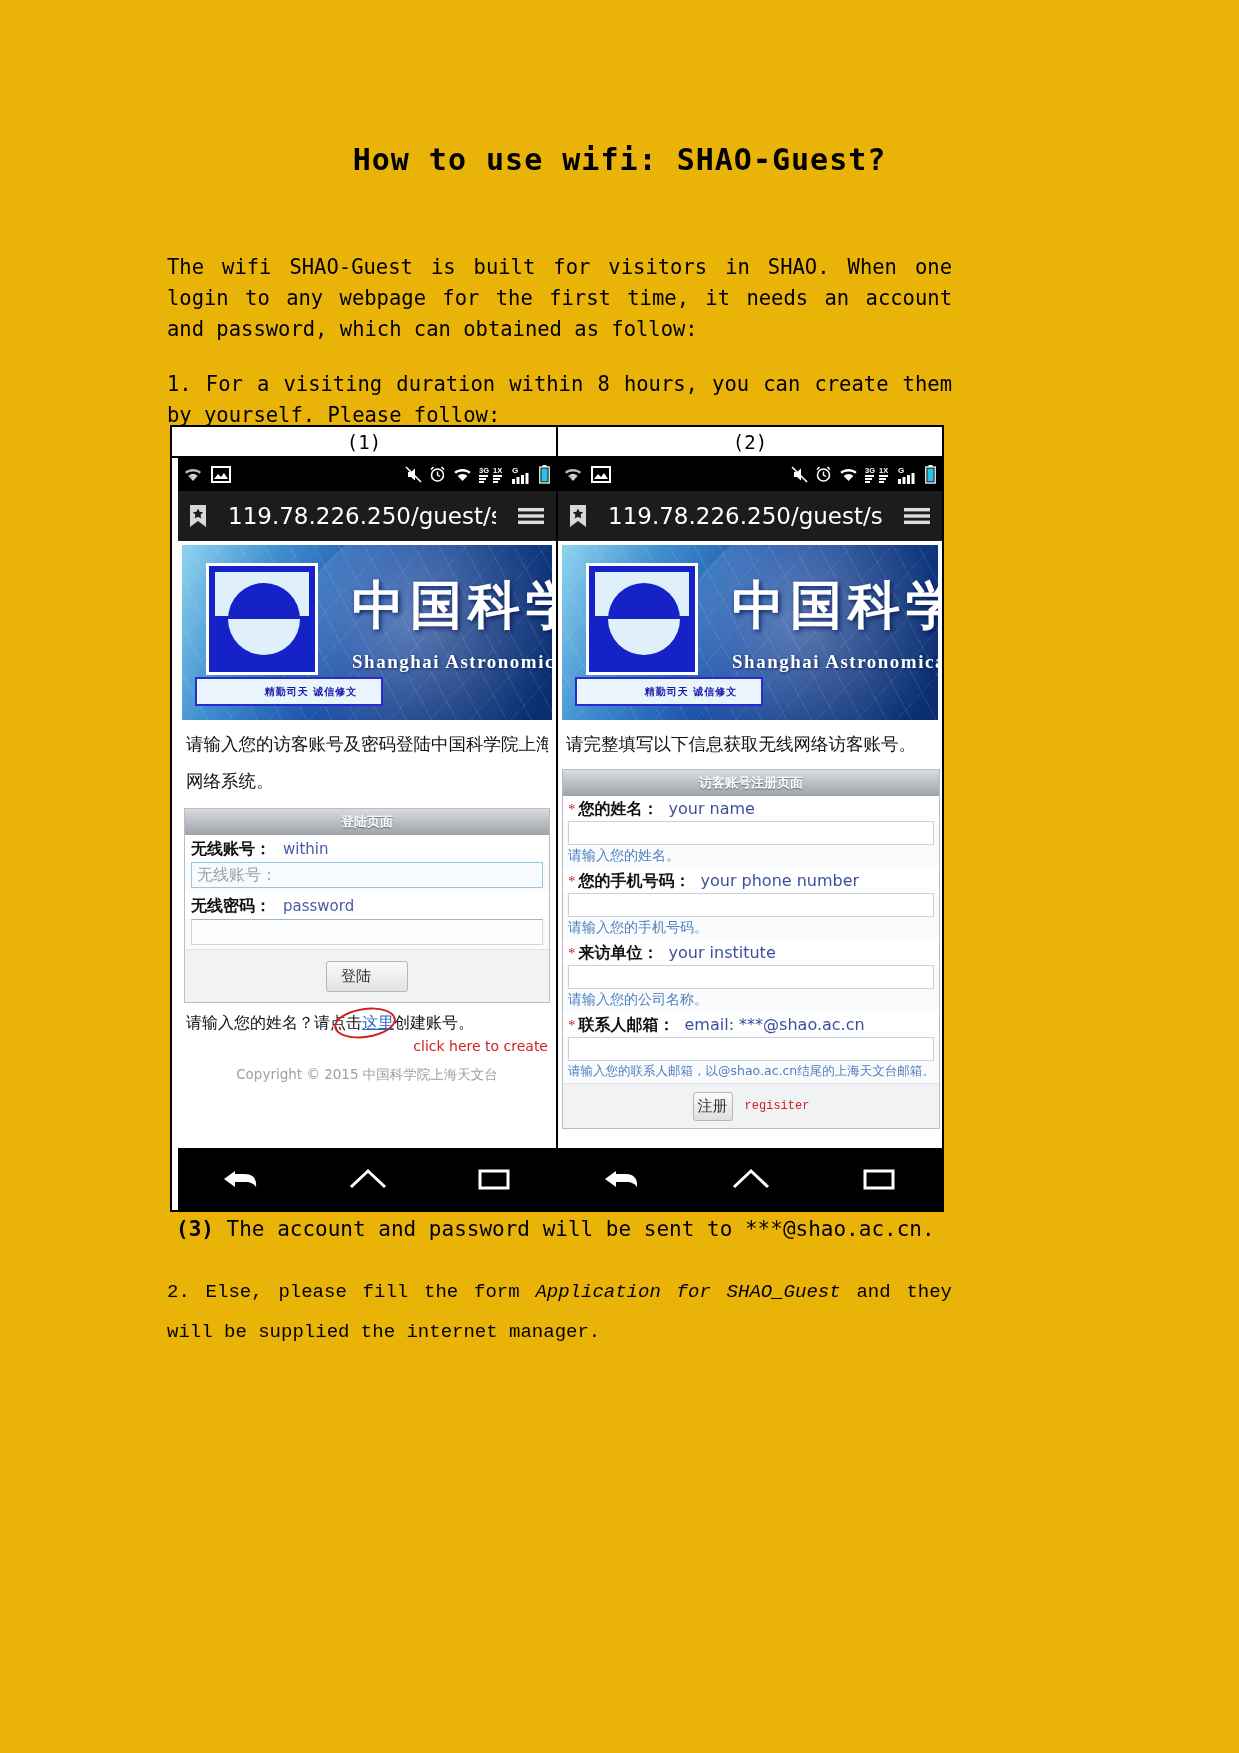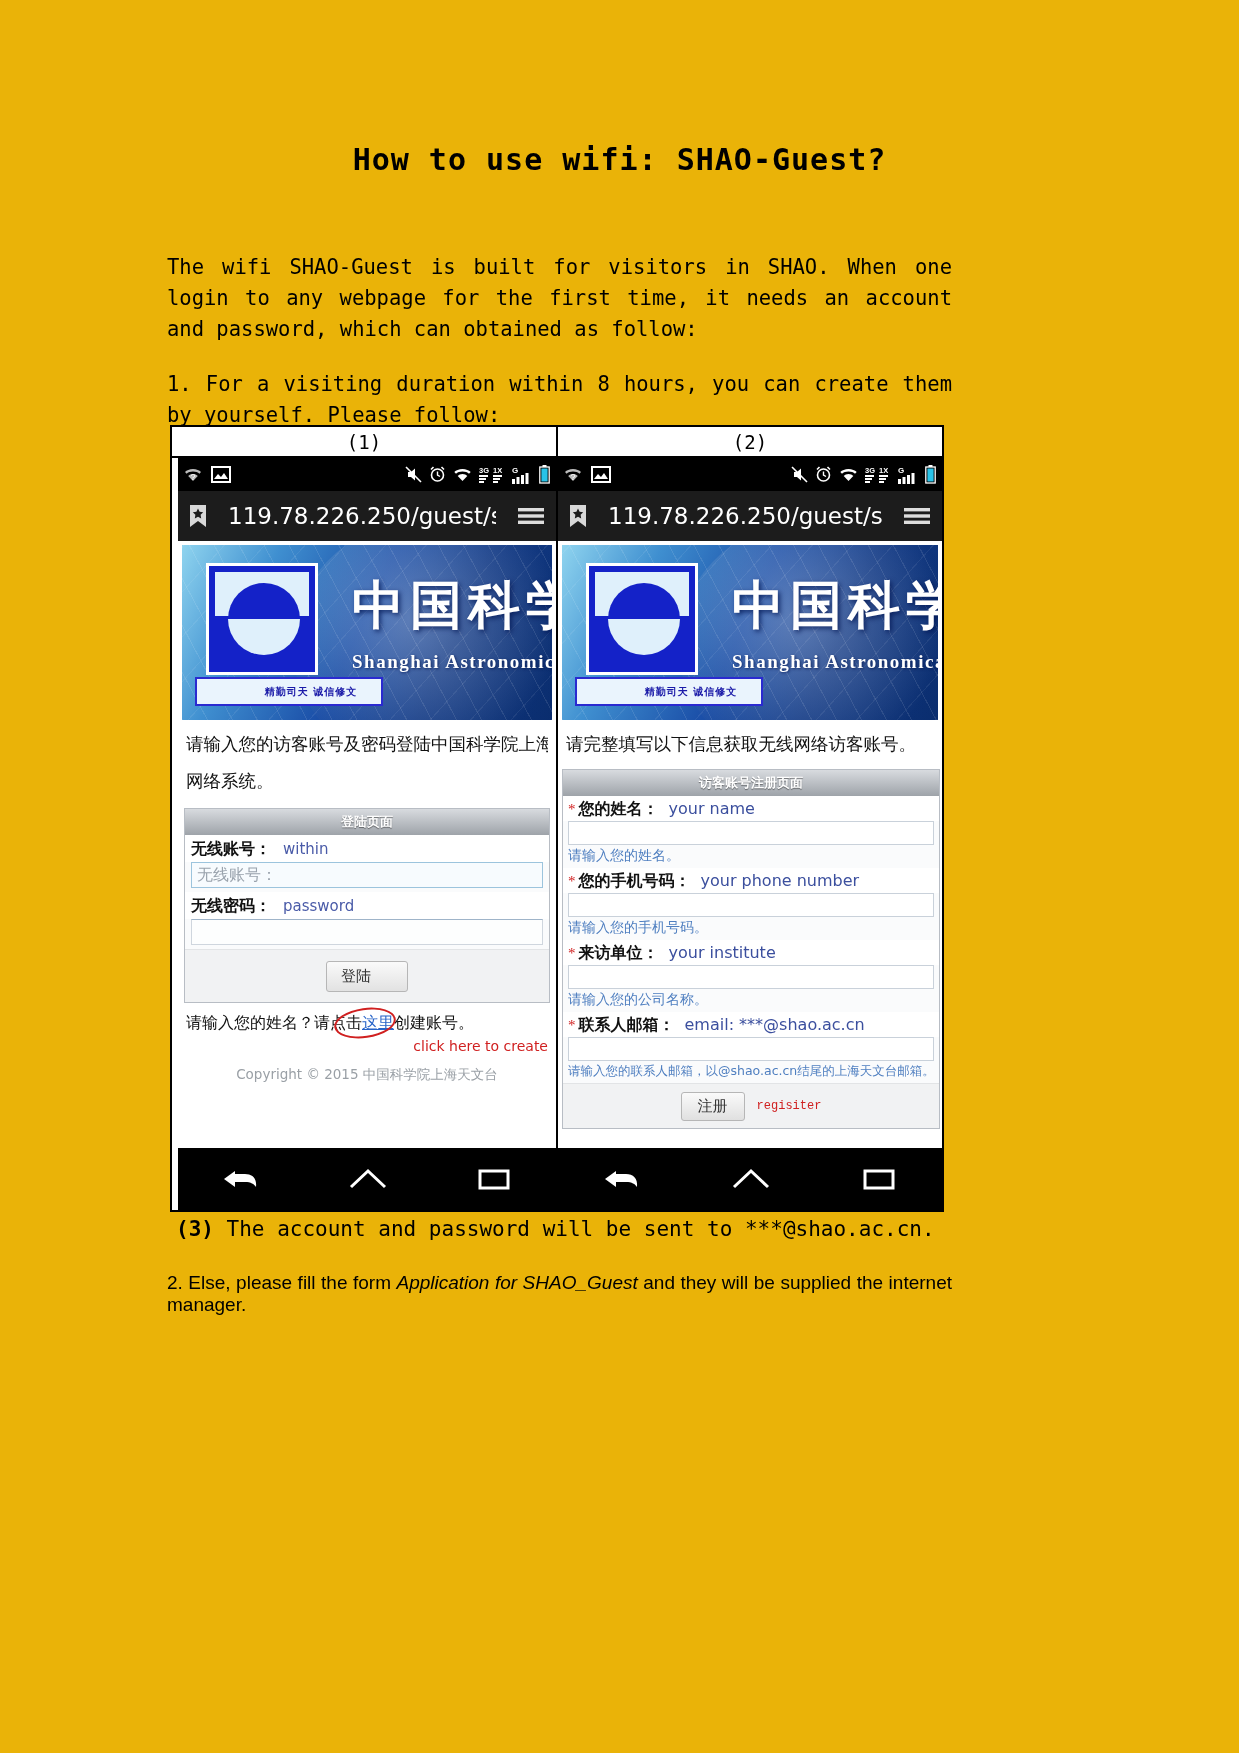--- a/index.html
+++ b/index.html
@@ -13,21 +13,21 @@
              font-family:"DejaVu Sans Mono","Liberation Mono",monospace;
              font-size:30px;font-weight:bold;letter-spacing:1px;color:#000;}
 
   .para{position:absolute;font-family:"DejaVu Sans Mono","Liberation Mono",monospace;
         font-size:20.5px;color:#000;line-height:31px;text-align:justify;}
 
   #p-intro{left:167px;top:252px;width:785px;}
   #p-step1{left:167px;top:369px;width:785px;}
   #p-step3{left:176px;top:1214px;width:800px;font-size:21px;}
   #p-step2{left:167px;top:1272px;width:785px;
-           font-family:Liberation Sans, sans-serif;font-size:19px;line-height:22px;}
+           font-family:Liberation Mono, monospace;font-size:19px;line-height:40px;}
   #p-step2 .ital{font-style:italic;}
   #p-step3 .bld{font-weight:bold;}
 
   
   .tbl{position:absolute;left:170px;top:425px;width:774px;border:2px solid #000;
        box-sizing:border-box;background:#fff;}
   .tbl-head{display:flex;height:29px;border-bottom:2px solid #000;}
   .tbl-head .th{flex:1;display:flex;align-items:center;justify-content:center;
        font-family:"DejaVu Sans Mono","Liberation Mono",monospace;font-size:19px;color:#000;}
   .tbl-head .th:first-child{border-right:2px solid #000;}
@@ -112,21 +112,21 @@
   .rrow{display:flex;align-items:baseline;padding:3px 5px 1px 5px;background:#fff;}
   .star{color:#d02020;font-size:15px;margin-right:3px;line-height:1;}
   .rlabel{font-family:"DejaVu Sans","Liberation Sans",sans-serif;font-size:16px;color:#111;font-weight:bold;}
   .rannot{font-family:"DejaVu Sans","Liberation Sans",sans-serif;font-size:16px;color:#3b4f9e;margin-left:10px;white-space:nowrap;}
   .rinput{margin:0 5px 2px 5px;height:24px;border:1px solid #c9d1da;background:#fff;box-sizing:border-box;}
   .rhint{margin:0 5px 3px 5px;font-family:"DejaVu Sans","Liberation Sans",sans-serif;
      font-size:14px;color:#4f7fc0;white-space:nowrap;}
   .rhint.sm{font-size:12.5px;}
   .rcard-foot{height:44px;background:#f1f2f3;border-top:1px solid #e2e4e6;
      display:flex;align-items:center;justify-content:center;gap:12px;}
-  .btn-reg{padding:4px 16px;background:linear-gradient(#fafafa,#e0e0e0);border:1px solid #b6b6b6;
+  .btn-reg{padding:4px 4px;background:linear-gradient(#fafafa,#e0e0e0);border:1px solid #b6b6b6;
      border-radius:3px;font-family:Liberation Mono, monospace;font-size:15px;color:#333;}
   .reg-annot{font-family:Liberation Mono, monospace;font-size:12px;color:#d02020;}
 
   
   .navbar{position:absolute;left:0;bottom:0;width:100%;height:62px;background:#000;
      display:flex;align-items:center;justify-content:space-around;}
   .navbar svg{display:block;}
 </style>
 </head>
 <body>

